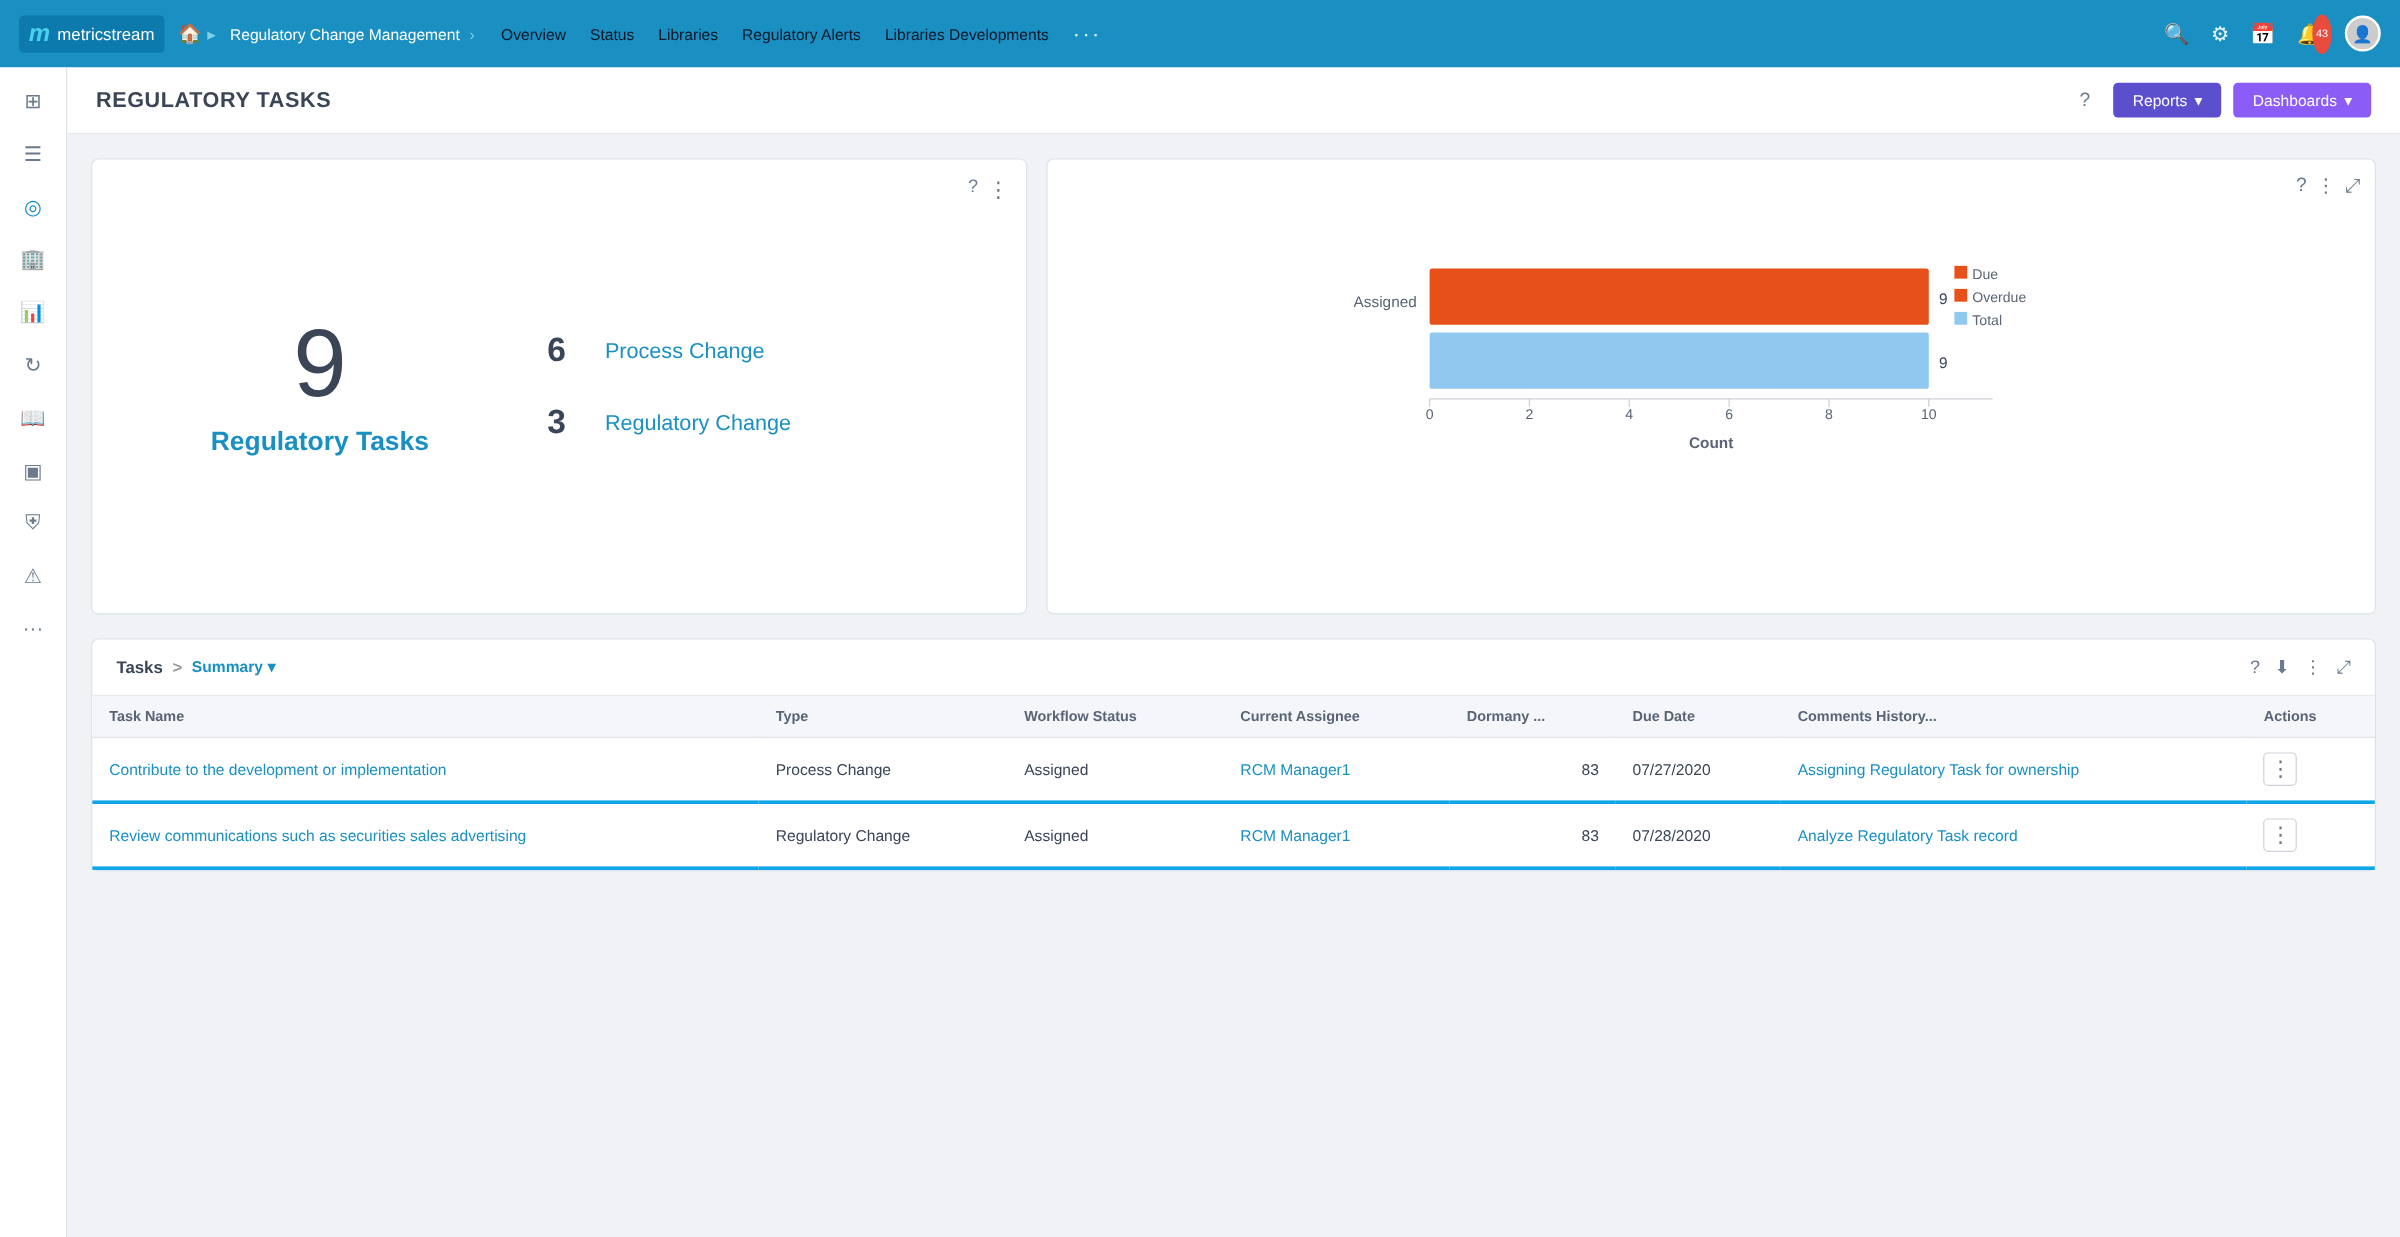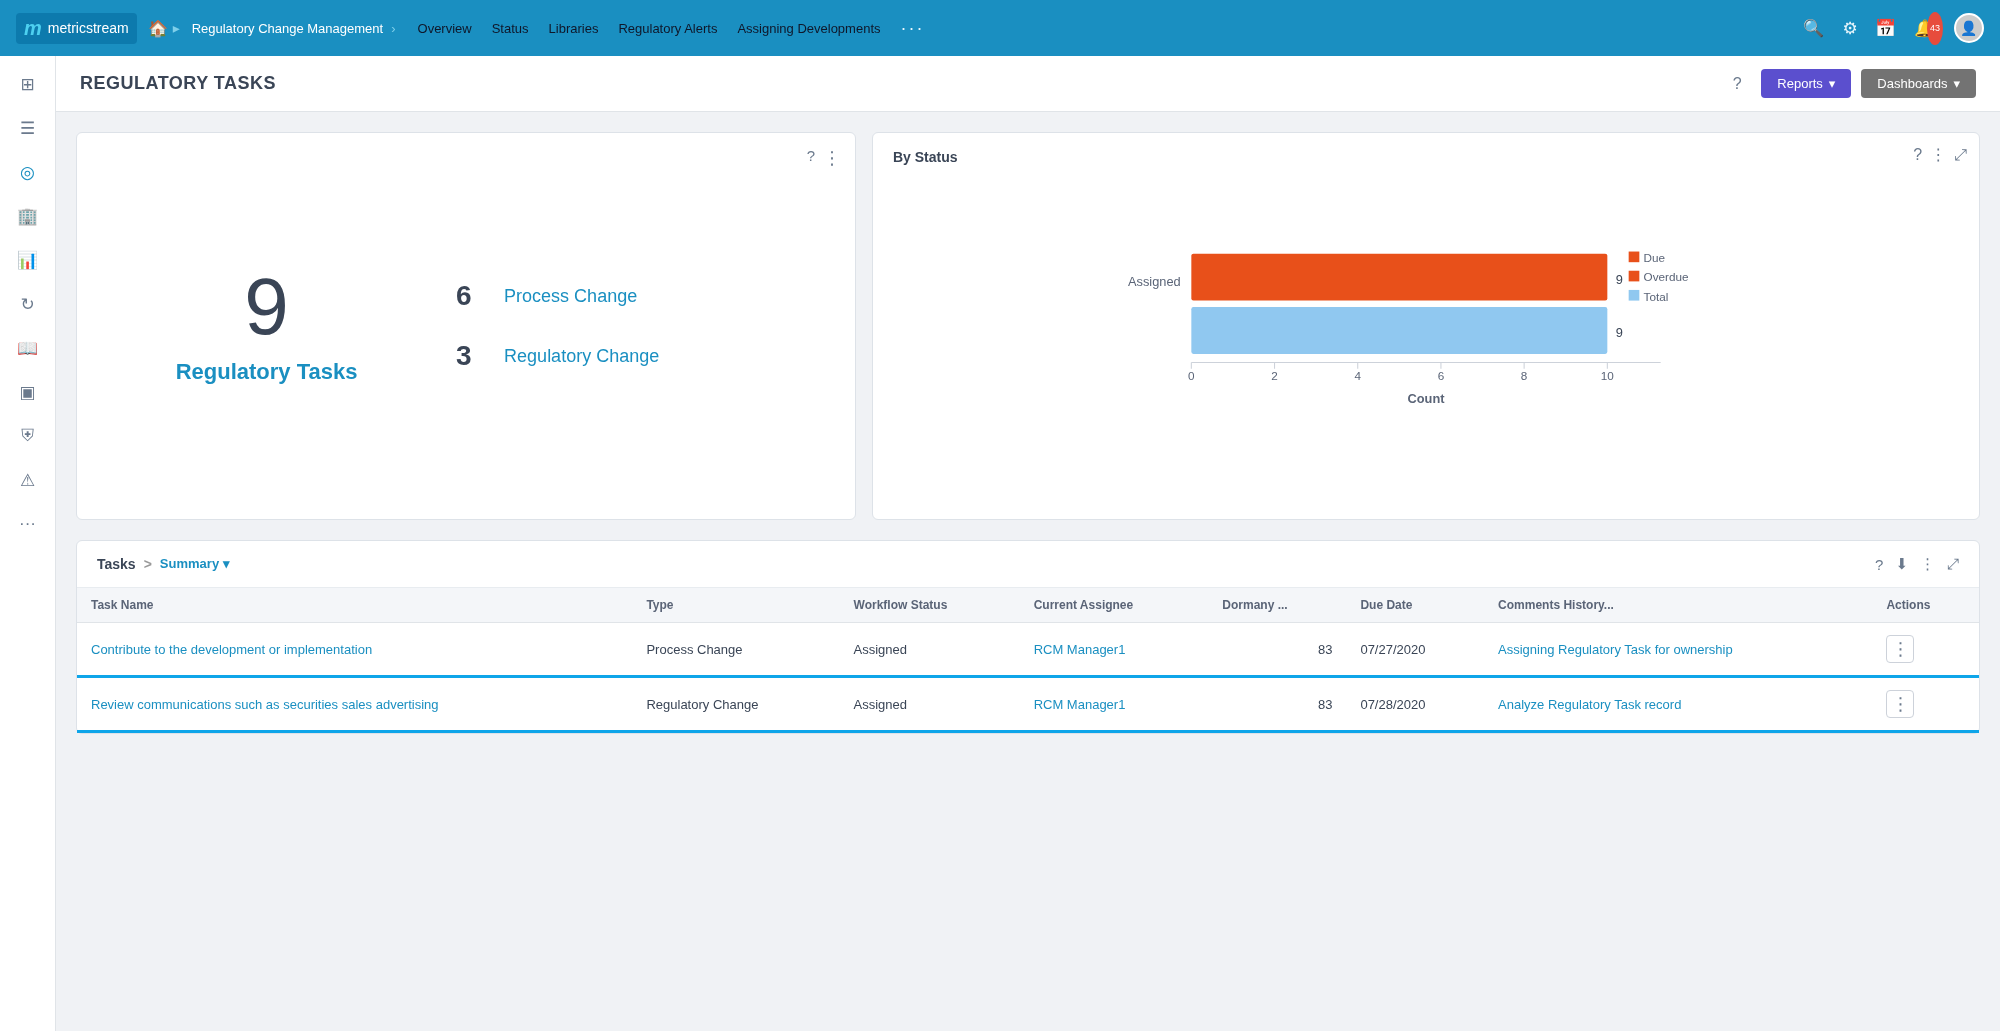--- a/index.html
+++ b/index.html
@@ -185,21 +185,21 @@
       border: none;
       border-radius: 4px;
       padding: 7px 16px;
       font-size: 13px;
       cursor: pointer;
       display: flex;
       align-items: flex-start;
       gap: 6px;
     }
     .btn-dashboards {
-      background: #737373;
+      background: #8b5cf6;
       color: #fff;
       border: none;
       border-radius: 4px;
       padding: 7px 16px;
       font-size: 13px;
       cursor: pointer;
       display: flex;
       align-items: center;
       gap: 6px;
     }
@@ -426,21 +426,21 @@
   <div class="nav-breadcrumb">
     <span>Regulatory Change Management</span>
     <span class="sep">›</span>
   </div>
 
   <div class="nav-links">
     <a class="nav-link">Overview</a>
     <a class="nav-link">Status</a>
     <a class="nav-link">Libraries</a>
     <a class="nav-link">Regulatory Alerts</a>
-    <a class="nav-link">Assigning Developments</a>
+    <a class="nav-link">Libraries Developments</a>
     <span class="nav-more">···</span>
   </div>
 
   <div class="nav-right">
     <span class="nav-icon-btn">🔍</span>
     <span class="nav-icon-btn">⚙</span>
     <span class="nav-icon-btn">📅</span>
     <span class="nav-icon-btn" style="position:relative;">
       🔔
       <span class="badge">43</span>
@@ -499,21 +499,20 @@
           </div>
           <div class="task-item">
             <span class="task-count">3</span>
             <a class="task-link">Regulatory Change</a>
           </div>
         </div>
       </div>
     </div>
 
     <div class="widget-panel chart-widget">
-      <div class="chart-title">By Status</div>
       <div class="chart-widget-actions">
         <span class="chart-action-btn">?</span>
         <span class="chart-action-btn">⋮</span>
         <span class="chart-action-btn">⤢</span>
       </div>
 
       <div class="chart-container">
         <svg width="100%" height="320" viewBox="0 0 560 300">
 
           <text x="50" y="100" text-anchor="end" font-size="12" fill="#5a6477">Assigned</text>

